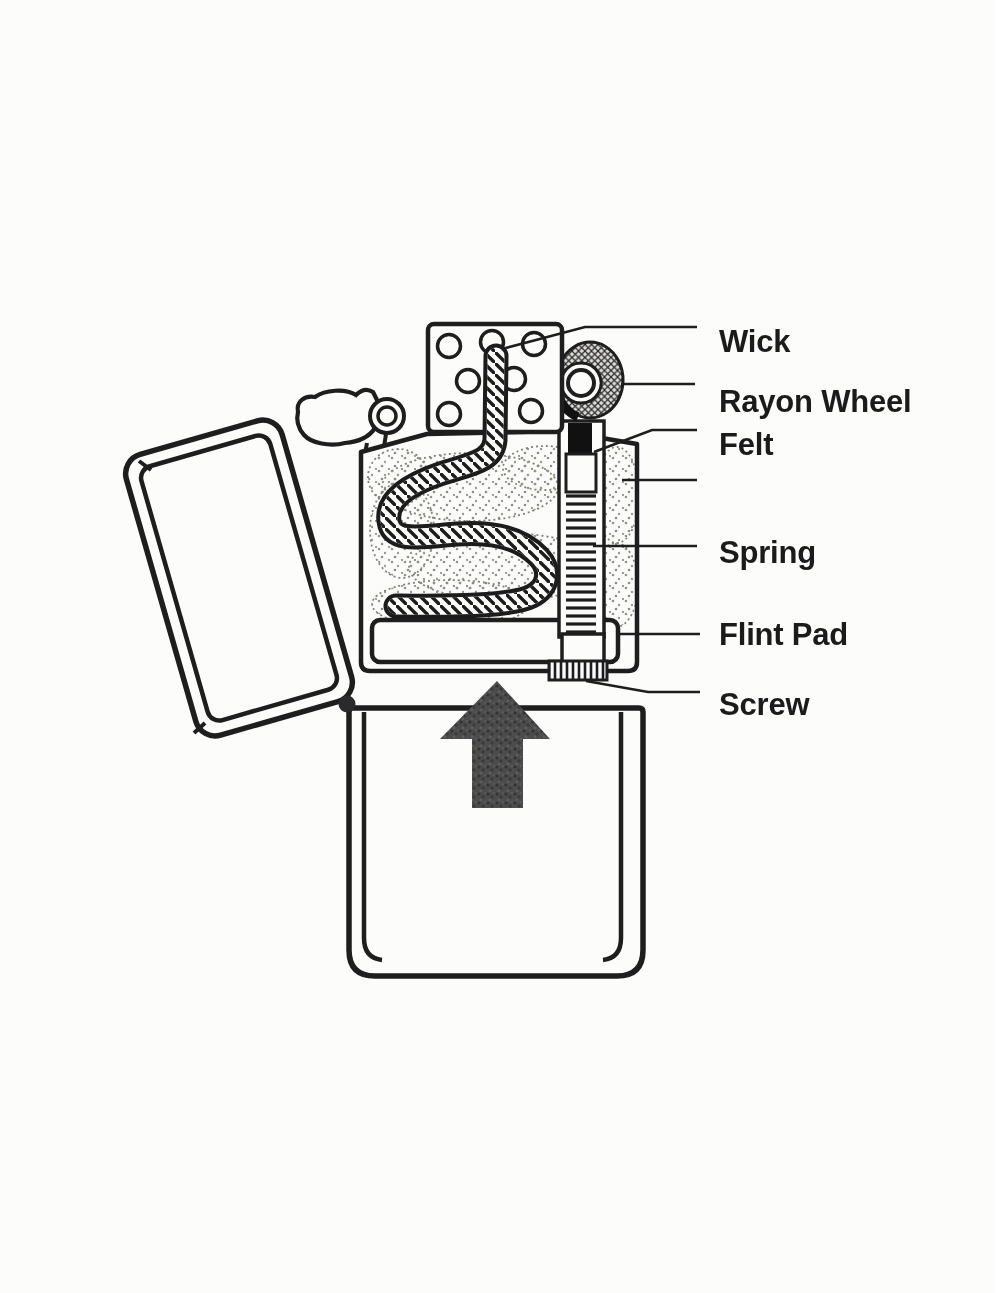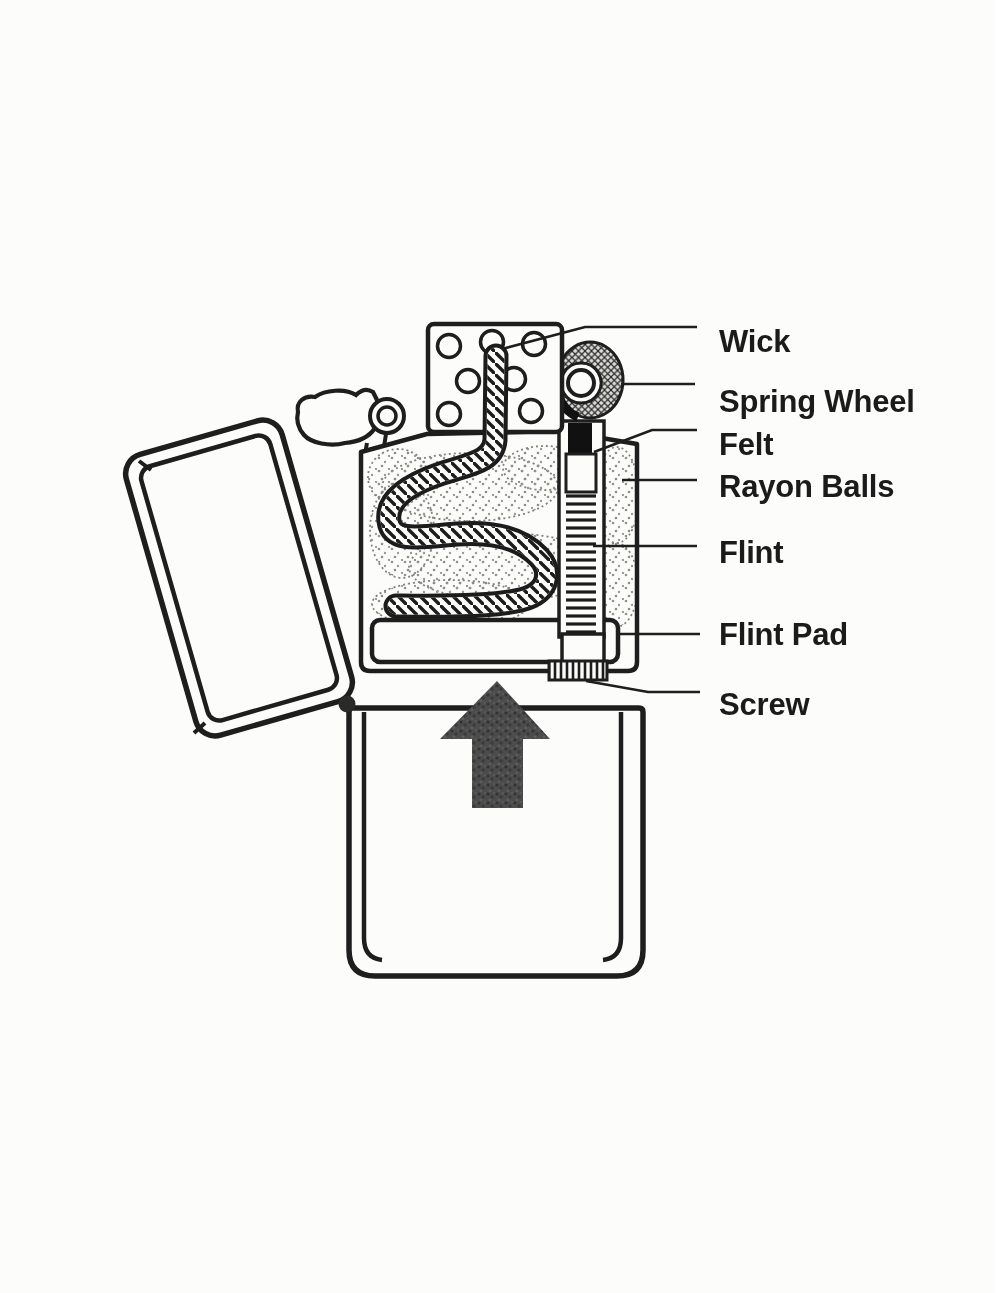--- a/index.html
+++ b/index.html
@@ -163,19 +163,18 @@
       <path d="M 621,384 L 695,384"></path>
       <path d="M 594,452 L 652,430 L 697,430"></path>
       <path d="M 622,480 L 697,480"></path>
       <path d="M 593,546 L 697,546"></path>
       <path d="M 619,634 L 700,634"></path>
       <path d="M 586,681 L 648,692 L 700,692"></path>
     </g>
   </svg>
 
   <div class="part-label" style="top:325px">Wick</div>
-  <div class="part-label" style="top:385px">Spring Wheel</div>
+  <div class="part-label" style="top:385px">Rayon Wheel</div>
   <div class="part-label" style="top:428px">Felt</div>
-  <div class="part-label" style="top:470px">Rayon Balls</div>
-  <div class="part-label" style="top:536px">Flint</div>
+  <div class="part-label" style="top:536px">Spring</div>
   <div class="part-label" style="top:618px">Flint Pad</div>
   <div class="part-label" style="top:688px">Screw</div>
 </div>
 
 </body></html>

